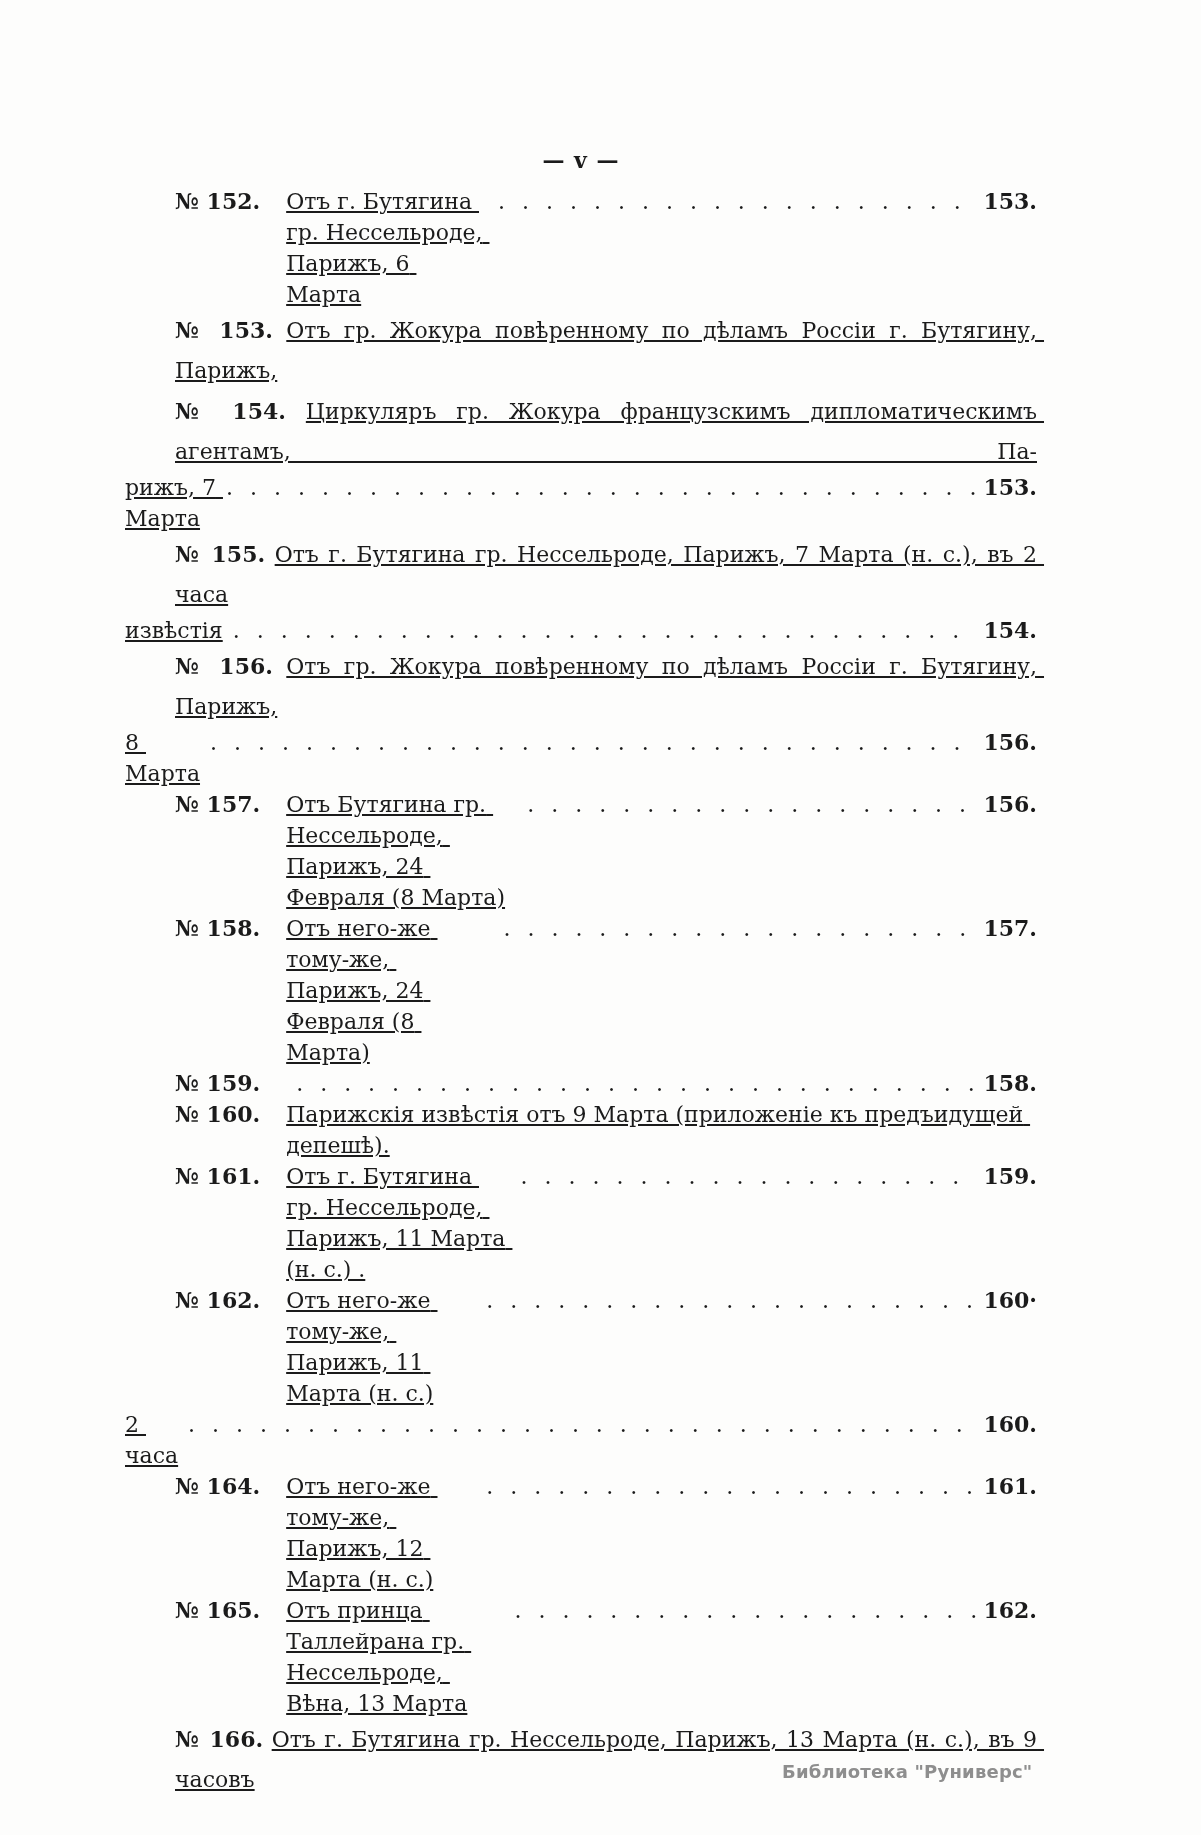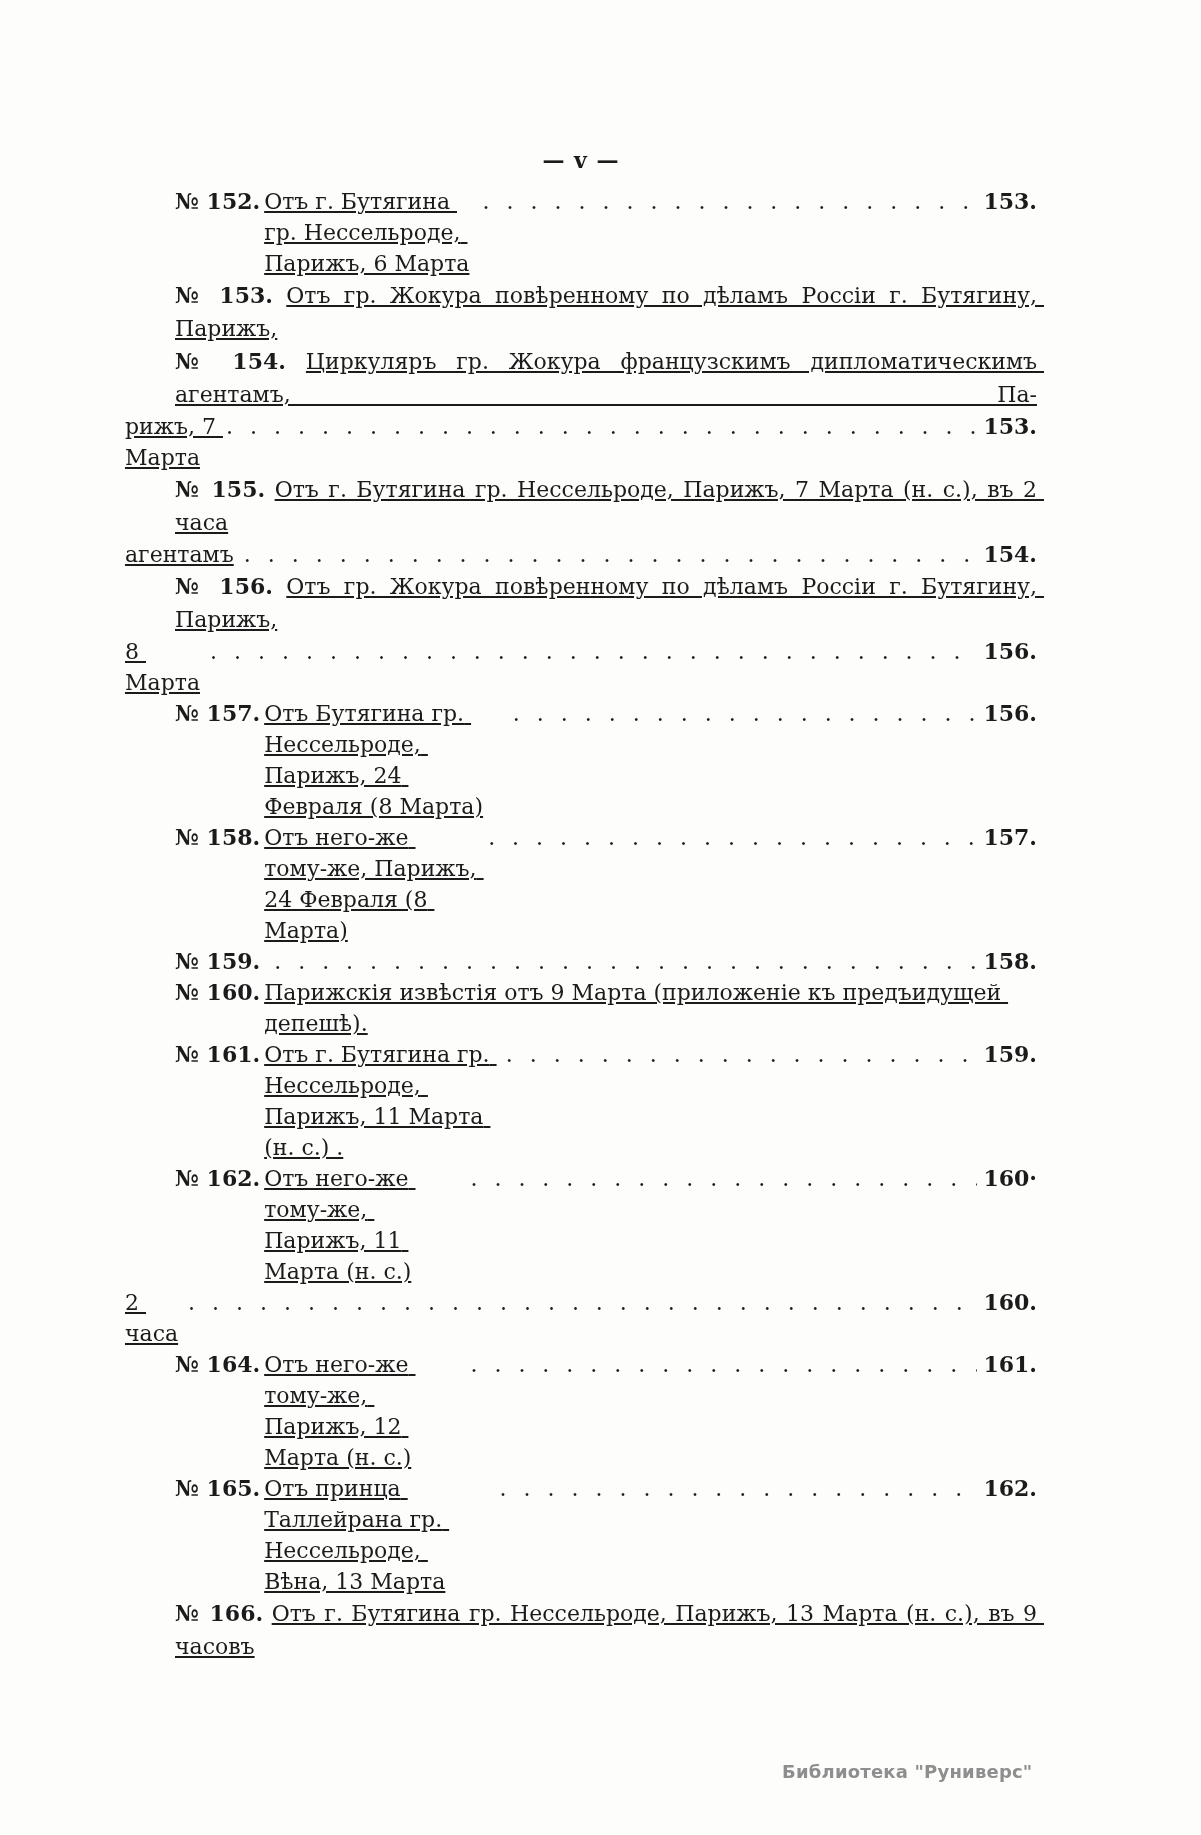--- a/index.html
+++ b/index.html
@@ -40,29 +40,29 @@
   .entry-line {
     display: flex;
     align-items: baseline;
     line-height: 31px;
     white-space: nowrap;
   }
   .entry-line.first {
     padding-left: 50px;
   }
   .justify-line {
-    line-height: 33px;
+    line-height: 40px;
     padding-left: 50px;
     text-align: justify;
     text-align-last: justify;
     white-space: normal;
   }
   .num {
     font-weight: 700;
-    margin-right: 4px;
+    margin-right: 26px;
   }
   .justify-line .num { margin-right: 0; }
   .text {
     white-space: pre-wrap;
     text-decoration: underline;
   }
   .leader {
     flex: 1 1 auto;
     overflow: hidden;
     white-space: nowrap;
@@ -112,21 +112,21 @@
           <div class="justify-line"><span class="num">№ 154.</span> <span class="text">Циркуляръ гр. Жокура французскимъ дипломатическимъ агентамъ, Па-</span></div>
           <div class="entry-line">
             <span class="text">рижъ, 7 Марта</span>
             <span class="leader dots"></span>
             <span class="pg">153.</span>
           </div>
         </div>
         <div class="entry">
           <div class="justify-line"><span class="num">№ 155.</span> <span class="text">Отъ г. Бутягина гр. Нессельроде, Парижъ, 7 Марта (н. с.), въ 2 часа</span></div>
           <div class="entry-line">
-            <span class="text">агентамъ</span>
+            <span class="text">извѣстія</span>
             <span class="leader dots"></span>
             <span class="pg">154.</span>
           </div>
         </div>
         <div class="entry">
           <div class="justify-line"><span class="num">№ 156.</span> <span class="text">Отъ гр. Жокура повѣренному по дѣламъ Россіи г. Бутягину, Парижъ,</span></div>
           <div class="entry-line">
             <span class="text">8 Марта</span>
             <span class="leader dots"></span>
             <span class="pg">156.</span>

